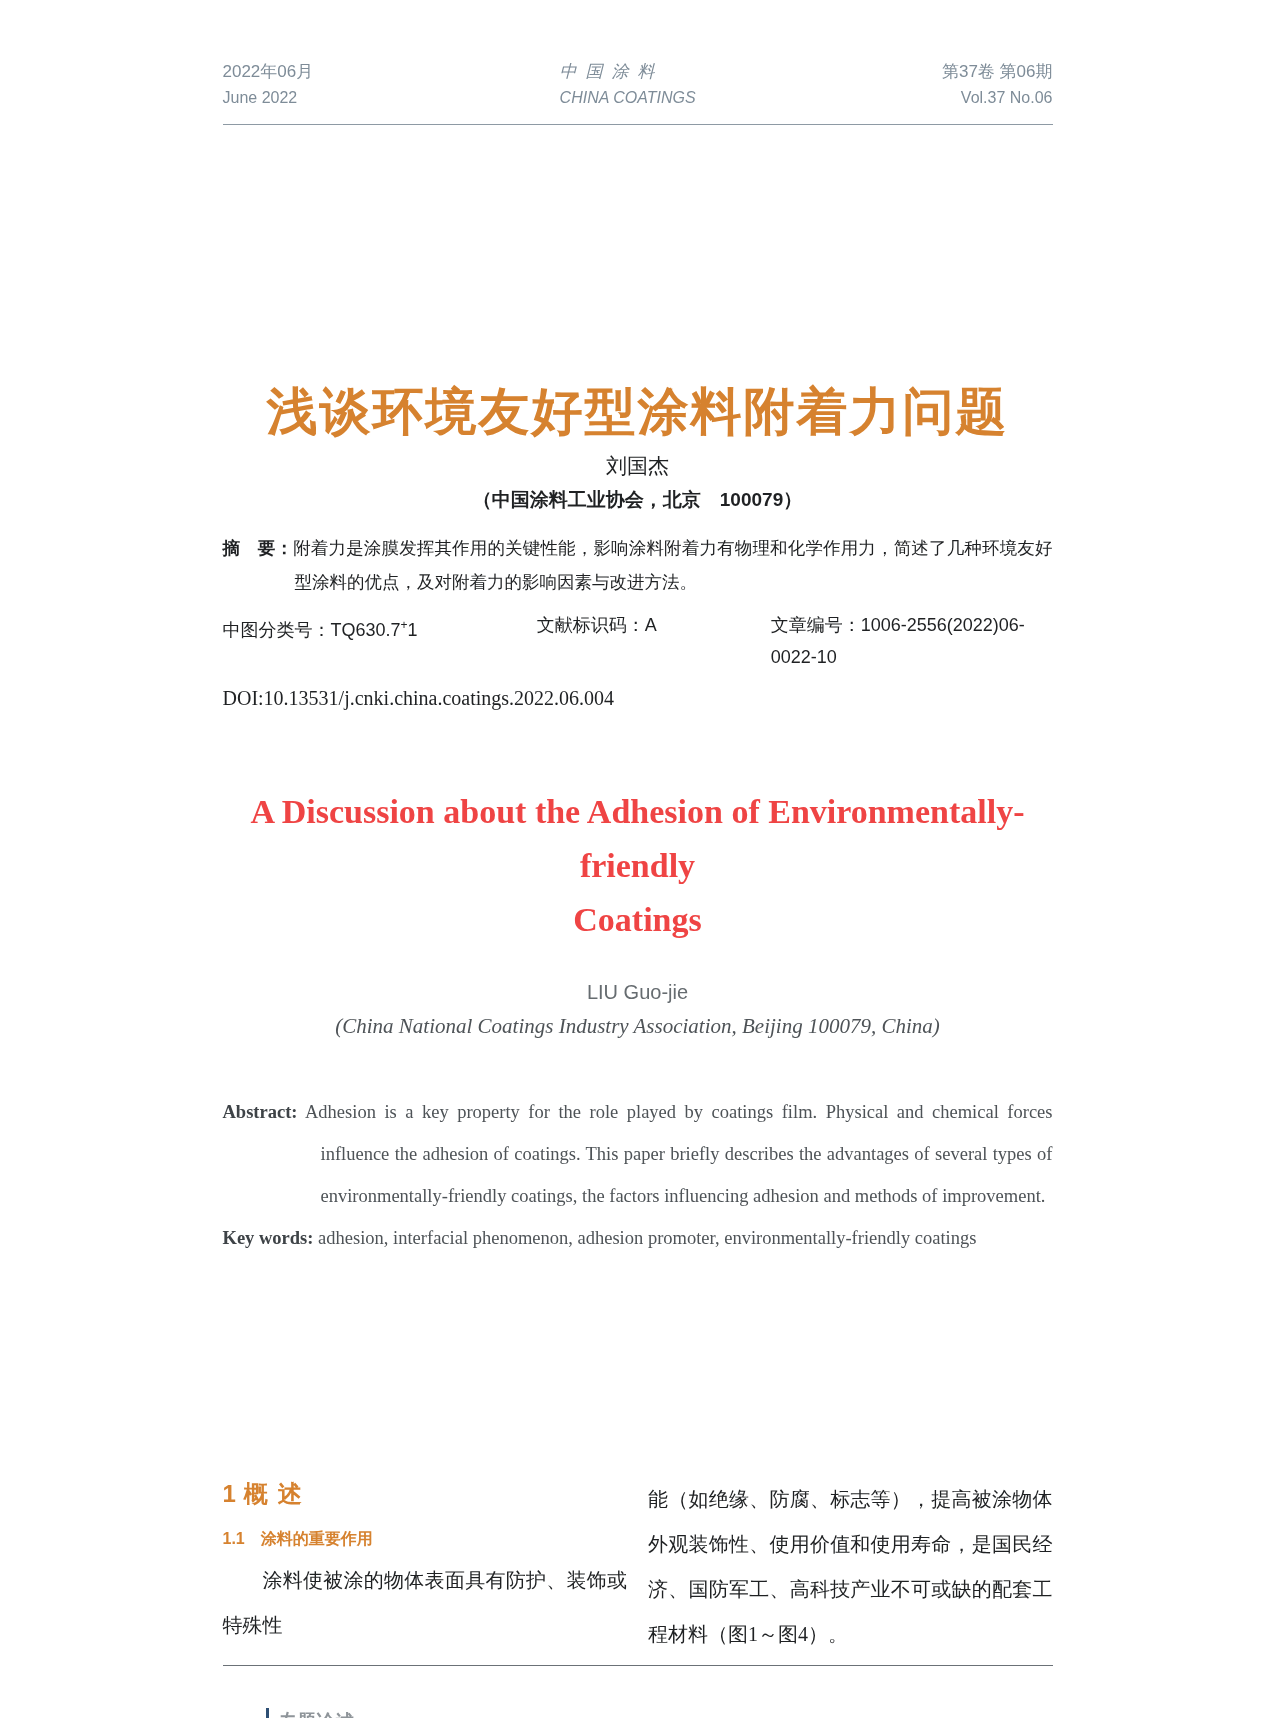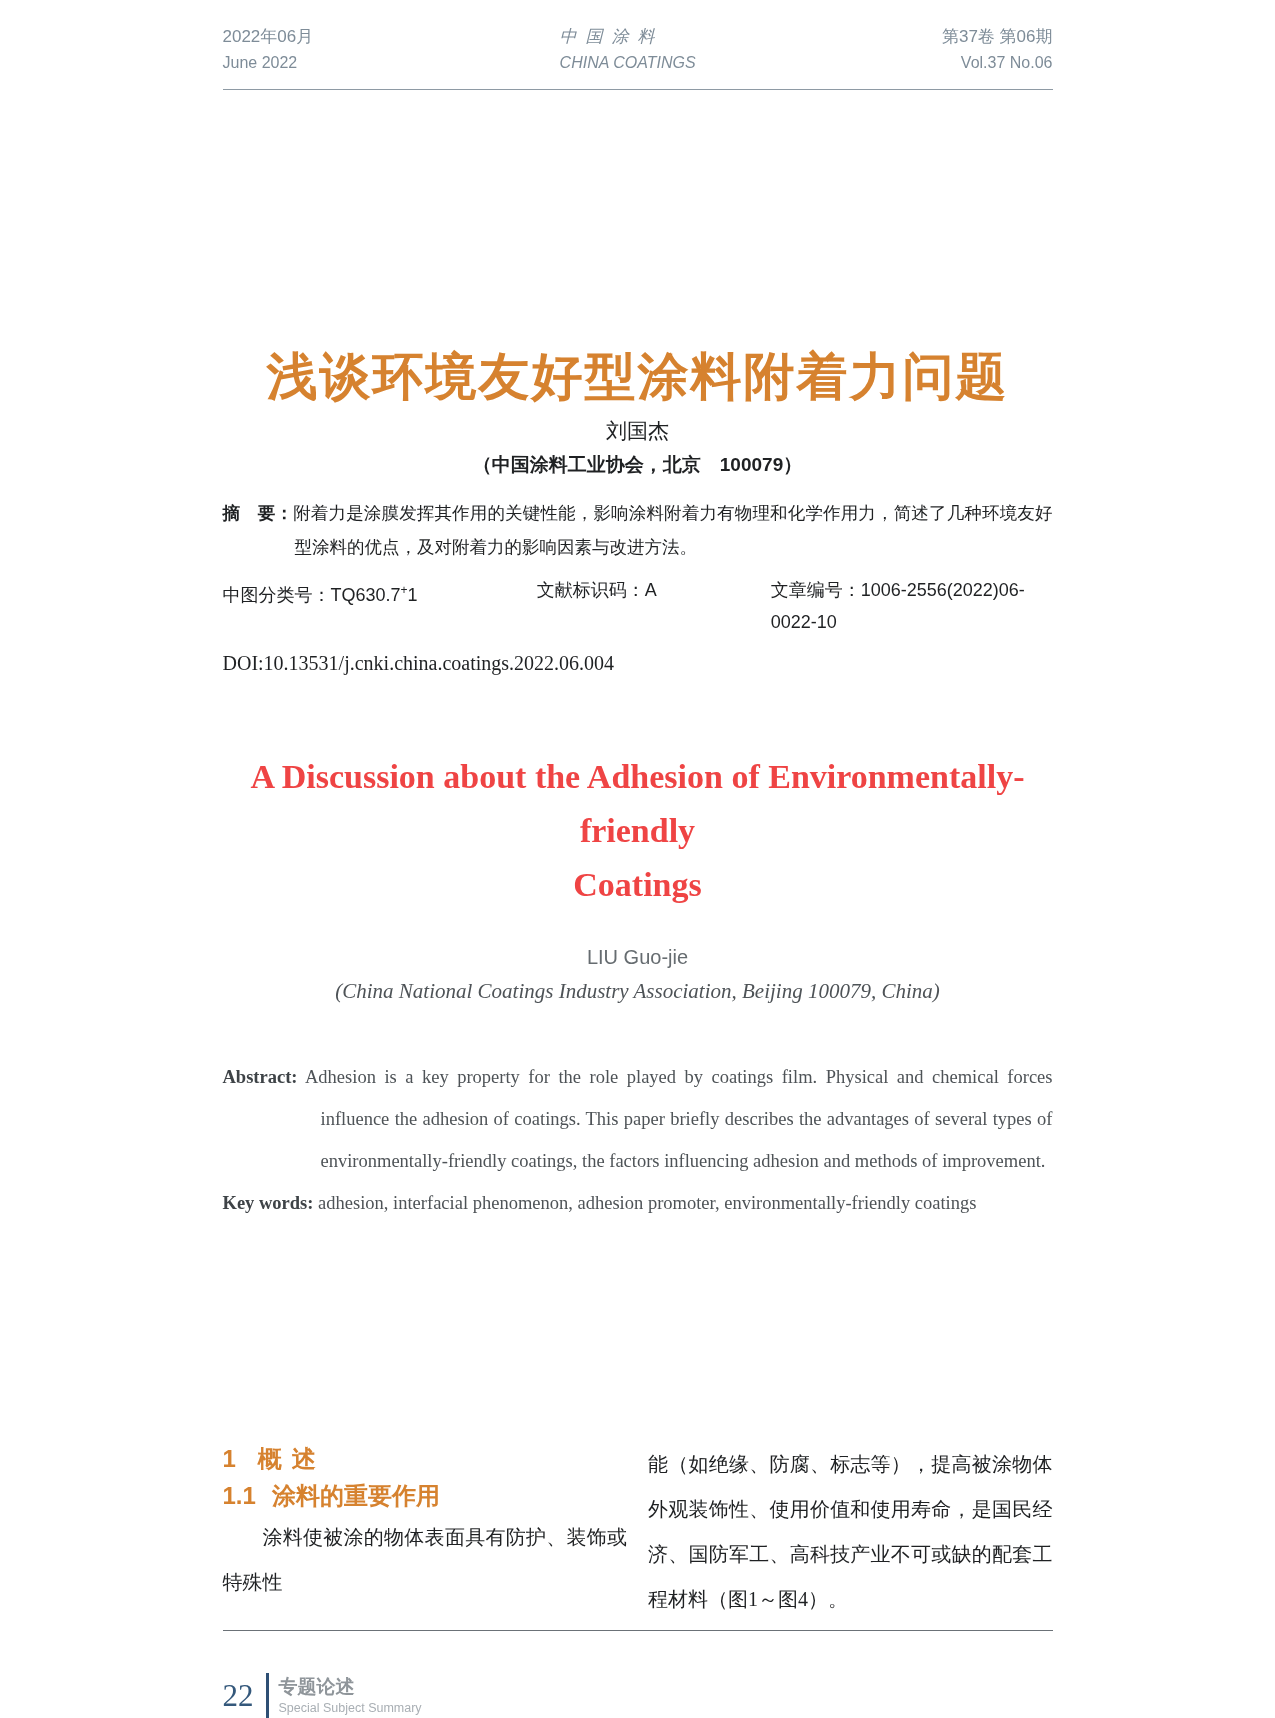--- a/index.html
+++ b/index.html
@@ -3,21 +3,21 @@
 <meta charset="utf-8">
 <style>
   * { margin: 0; padding: 0; box-sizing: border-box; }
   html, body { background: #ffffff; }
   body { font-family: "Liberation Sans", sans-serif; color: #1F2123; }
   .page {
     position: relative;
     width: 1100px; height: 1718px;
     margin: 0 auto;
     background: #ffffff;
-    padding: 24px 135px 0 135px;
+    padding: 59px 135px 0 135px;
     overflow: hidden;
   }
 
   
   .hdr { display: flex; justify-content: space-between; color: #7E8C98; }
   .hdr-block { line-height: 26px; font-size: 17px; }
   .hdr-block .en { font-size: 16px; }
   .hdr-c { text-align: left; font-style: italic; }
   .hdr-c .cn { letter-spacing: 9px; }
   .hdr-r { text-align: right; }
@@ -80,22 +80,22 @@
     text-align: justify;
     padding-left: 98px; text-indent: -98px;
   }
   .en-abs .lbl, .en-kw .lbl { font-weight: 700; color: #3E4347; }
   .en-kw { font-size: 18.5px; line-height: 42px; }
 
   
   .body-cols { margin-top: 218px; display: flex; gap: 21px; align-items: flex-start; }
   .col { width: 492px; }
   .sec1 { font-size: 24px; font-weight: 700; color: #D6822F; line-height: 34px; }
-  .sec1 .t { margin-left: 22px; letter-spacing: 10px; text-align: right; }
-  .sec11 { margin-top: 6px; font-size: 24px; font-weight: 700; color: #D6822F; line-height: 28px; }
+  .sec1 .t { margin-left: 8px; letter-spacing: 10px; text-align: right; }
+  .sec11 { margin-top: 14px; font-size: 16px; font-weight: 700; color: #D6822F; line-height: 28px; }
   .sec11 .t { margin-left: 16px; }
   .body-para {
     font-family: "Liberation Serif", "DejaVu Serif", serif;
     font-size: 20px; line-height: 45px;
     text-align: justify; color: #1F2123;
   }
   .left-para { margin-top: 5px; text-indent: 2em; }
 
   
   .foot-rule { margin-top: 8px; border-top: 1px solid #6B7177; }

